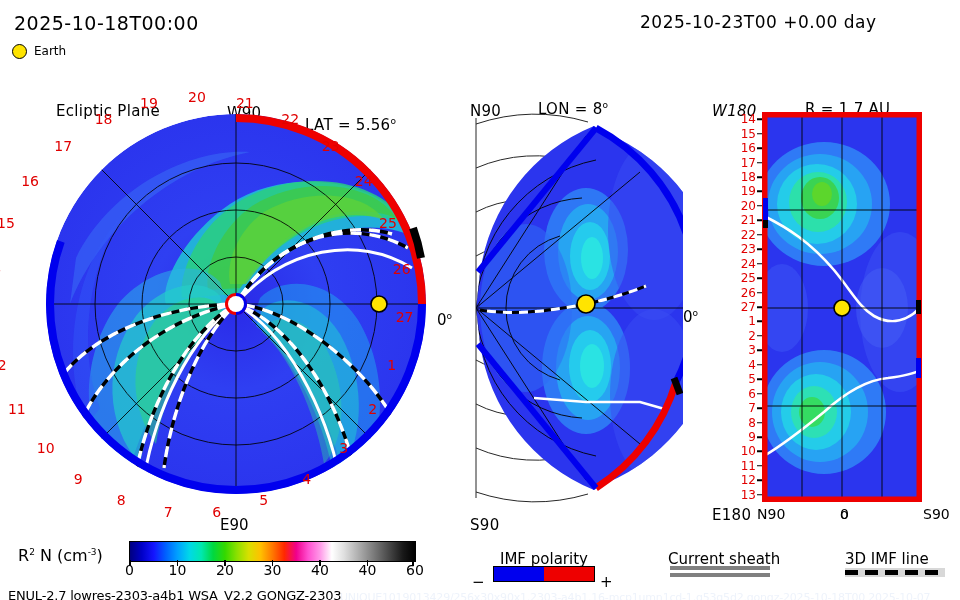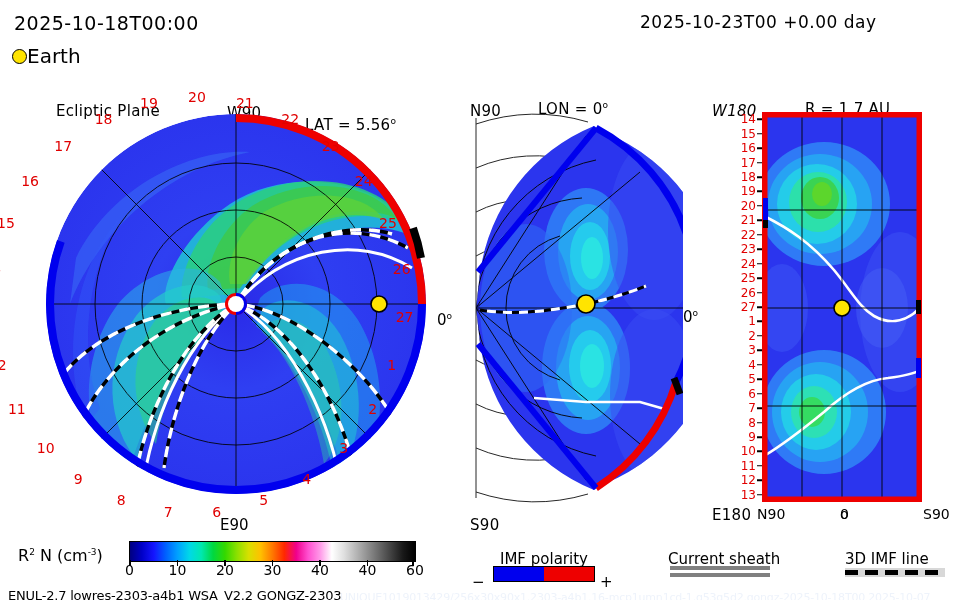--- a/index.html
+++ b/index.html
@@ -4,21 +4,21 @@
 <style>
   html,body{margin:0;padding:0;background:#fff;}
   body{width:960px;height:600px;position:relative;overflow:hidden;
        font-family:"DejaVu Sans","Liberation Sans",sans-serif;color:#000;}
   .abs{position:absolute;}
   .nw{white-space:nowrap;margin-top:8px;}
 
   
   #header-datetime{left:14px;top:4px;font-size:19px;letter-spacing:.5px;}
   #header-epoch{left:640px;top:4px;font-size:17px;letter-spacing:.5px;}
-  #earth-legend{left:12px;top:36px;font-size:20px;display:flex;align-items:center;}
+  #earth-legend{left:12px;top:36px;font-size:12px;display:flex;align-items:flex-start;gap:7px;}
   #earth-legend .dot{width:13px;height:13px;border-radius:50%;background:#ffe400;
         border:1.5px solid #000;display:inline-block;}
 
   
   .lab{font-size:15px;letter-spacing:.3px;}
   .rlab{font-size:14px;color:#e00000;}
   .sup{font-size:9px;vertical-align:super;}
 
   
   #panel1{left:38px;top:98px;width:400px;height:420px;}
@@ -205,21 +205,21 @@
     <div class="rlab" style="position: absolute; left: -40.989px; top: 117.615px; line-height: 1;">15</div>
     <div class="rlab" style="position: absolute; left: -16.8416px; top: 75.791px; line-height: 1;">16</div>
     <div class="rlab" style="position: absolute; left: 16.3002px; top: 40.6628px; line-height: 1;">17</div>
     <div class="rlab" style="position: absolute; left: 56.6498px; top: 14.1244px; line-height: 1;">18</div>
     <div class="rlab" style="position: absolute; left: 102.032px; top: -2.39333px; line-height: 1;">19</div>
   </div>
 
 <div class="abs nw lab" id="p2-n90">N90</div>
 <div class="abs nw lab" id="p2-s90">S90</div>
 <div class="abs nw lab" id="p2-lon">
-  <span>LON = 0</span><span class="sup">o</span>
+  <span>LON = 8</span><span class="sup">o</span>
 </div>
 <div class="abs nw" id="p2-zero">
   <span>0</span><span class="sup">o</span>
 </div>
 
 <div class="abs" id="panel2">
   <svg width="215" height="395" viewBox="0 0 215 395">
     <defs>
       <clipPath id="wedgeClip">
         <path d="M8 198 L12 163 A 186 186 0 0 1 126 16 L136 22 A 190 190 0 0 1 136 374 L126 380 A 186 186 0 0 1 12 233 Z"></path>

